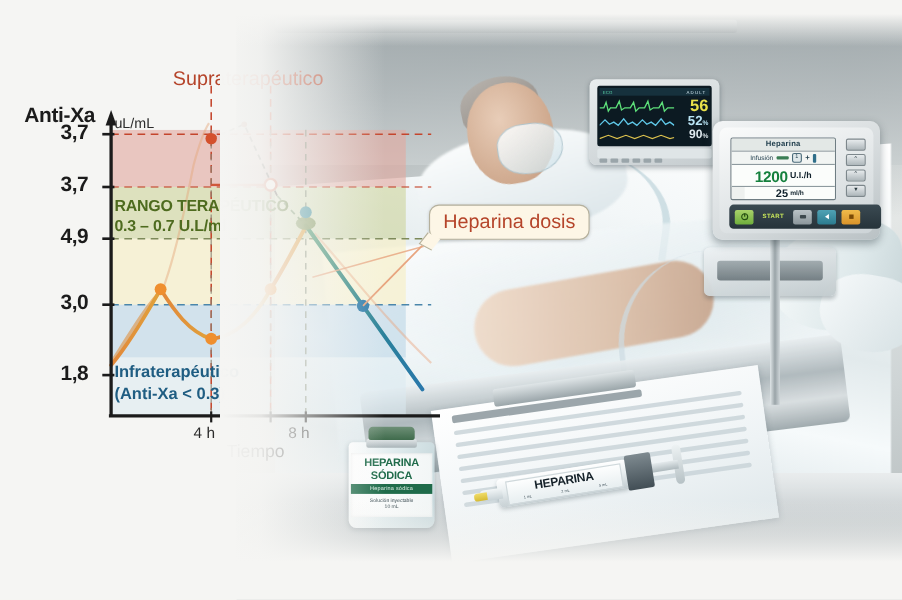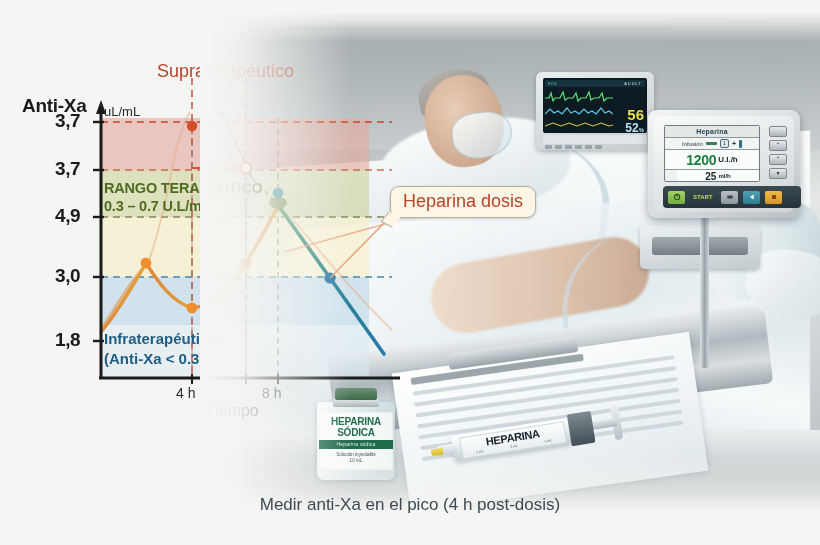--- a/index.html
+++ b/index.html
@@ -135,21 +135,21 @@
   
   .monitor{position:absolute;left:536px;top:72px;width:118px;height:78px;
     background:linear-gradient(160deg,#e9edee,#c5cccf);border-radius:6px;
     box-shadow:0 2px 5px rgba(40,55,62,.35);}
   .monitor .scr{position:absolute;left:7px;top:6px;width:104px;height:55px;background:#0c1a22;border-radius:2px;overflow:hidden;}
   .mon-top{position:absolute;left:2px;top:2px;right:2px;height:7px;background:#16313d;}
   .mon-top .tl{position:absolute;left:3px;top:1px;font-size:4px;color:#5ad1a6;}
   .mon-top .tr{position:absolute;right:3px;top:1px;font-size:4px;color:#cfe5ee;letter-spacing:1px;}
   .wave{position:absolute;left:2px;width:68px;height:14px;}
   .wave svg{display:block;}
-  .vnum{position:absolute;right:3px;font-weight:bold;font-family:"Liberation Sans",sans-serif;margin-top:18px;}
+  .vnum{position:absolute;right:3px;font-weight:bold;font-family:"Liberation Sans",sans-serif;}
   .monitor .btm{position:absolute;left:7px;top:63px;width:104px;height:9px;background:#dfe5e7;border-radius:2px;}
   .monitor .btm span{display:inline-block;width:7px;height:4px;margin:2px 1px 0 2px;background:#9aa5aa;border-radius:1px;}
 
   
   .pump{position:absolute;left:648px;top:110px;width:152px;height:108px;
     background:linear-gradient(150deg,#f3f5f6,#d7dcde 55%,#b9c1c4);
     border-radius:9px;box-shadow:0 3px 8px rgba(40,55,62,.4);}
   .pump-body{position:absolute;left:6px;top:6px;width:140px;height:96px;background:linear-gradient(160deg,#fafbfb,#cdd4d7);border-radius:7px;}
   .pump-screen{position:absolute;left:10px;top:9px;width:94px;height:55px;background:#eef1ef;border:1px solid #6f7d83;border-radius:2px;overflow:hidden;}
   .ps-row{border-bottom:1px solid #8e9a9f;display:flex;align-items:center;justify-content:center;}
@@ -278,21 +278,21 @@
         <svg width="68" height="14" viewBox="0 0 68 14">
             <polyline points="0,10 5,5 9,9 13,7 17,10 22,4 26,9 30,7 34,10 39,5 43,9 47,7 51,10 56,4 60,9 64,7 68,10" fill="none" stroke="#5fc8e8" stroke-width="1.2"></polyline>
           </svg>
       </div>
       <div class="vnum" style="top:25px;font-size:12px;color:#b9e4f4"><span>52</span><span style="font-size:6px">%</span></div>
       <div class="wave" style="top:40px">
         <svg width="68" height="12" viewBox="0 0 68 12">
             <polyline points="0,8 8,5 16,8 24,5 32,8 40,5 48,8 56,5 64,8 68,7" fill="none" stroke="#ddc24e" stroke-width="1.1"></polyline>
           </svg>
       </div>
-      <div class="vnum" style="top:38px;font-size:11px;color:#dfe9ee"><span>20</span><span style="font-size:6px">%</span></div>
+      <div class="vnum" style="top:38px;font-size:11px;color:#dfe9ee"><span>90</span><span style="font-size:6px">%</span></div>
     </div>
     <div class="btm"><span></span><span></span><span></span><span></span><span></span><span></span></div>
   </div>
 
   <div class="pump-cass">
       <div class="slot"></div>
     </div>
   <div class="pump-pole"></div>
 
   <div class="pump">
@@ -492,15 +492,14 @@
     </div>
     <div class="syr-plunger"></div>
     <div class="syr-tip"></div>
     <div class="syr-needle"></div>
   </div>
 
   <div class="ph-fade-left"></div>
   <div class="ph-fade-bottom"></div>
   <div class="ph-fade-top"></div>
 
-  <div class="caption">Medir anti-Xa en el pico (4 h post-dosis)</div>
 
 </div>
 
 </body></html>

